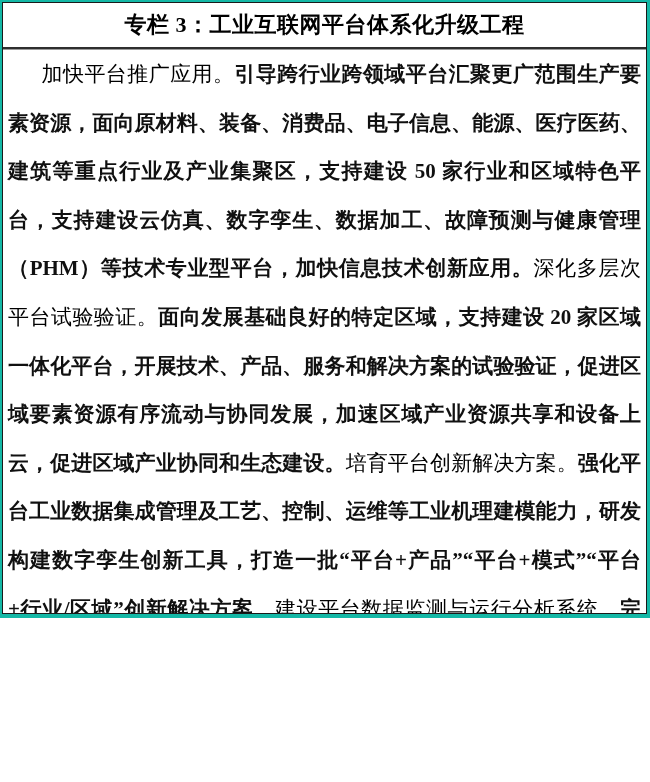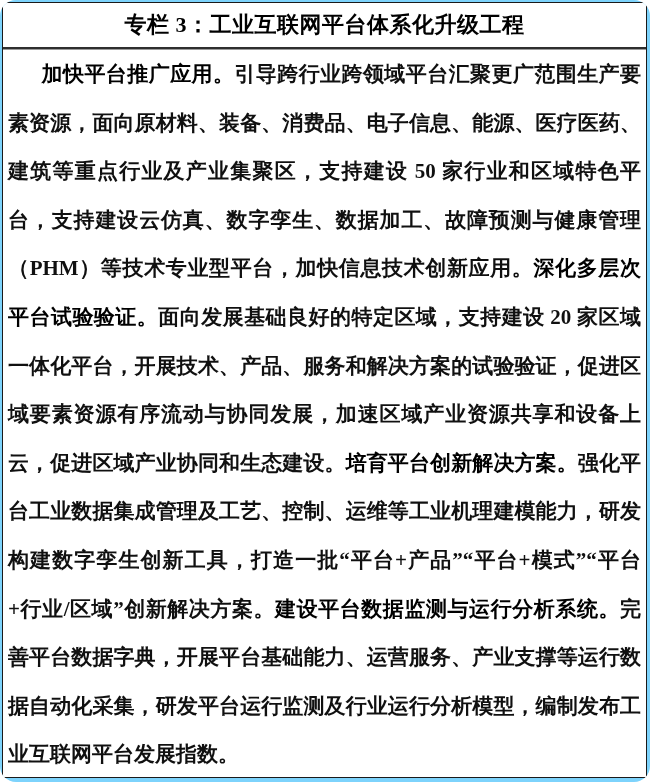--- a/index.html
+++ b/index.html
@@ -3,26 +3,25 @@
 <meta charset="utf-8">
 <style>
   html, body {
     margin: 0;
     padding: 0;
     background: #ffffff;
   }
   .page {
     position: relative;
     width: 650px;
-    height: 782px;
-    background: #7dd3fc;
+    height: 618px;
+    background: #14b8a6;
     font-family: "Liberation Serif", "DejaVu Serif", serif;
     color: #111111;
     overflow: hidden;
-    border-radius: 16px;
   }
   .panel {
     position: absolute;
     left: 2px;
     top: 2px;
     right: 3px;
     bottom: 4px;
     border: 1.5px solid #1a1a1a;
     background: #ffffff;
     box-sizing: border-box;
@@ -53,21 +52,21 @@
     line-height: 48.6px;
     text-align: justify;
     text-justify: inter-ideograph;
     text-indent: 1.6em;
     color: #101010;
   }
   .seg {
     font-weight: 700;
   }
   .seg.bold {
-    font-weight: 700;
+    font-weight: 400;
     color: #000000;
     margin-top: 36px;
   }
 </style>
 </head>
 <body>
 
 <div class="page">
   <div class="panel">
     <div class="panel-title">专栏 3：工业互联网平台体系化升级工程</div>

